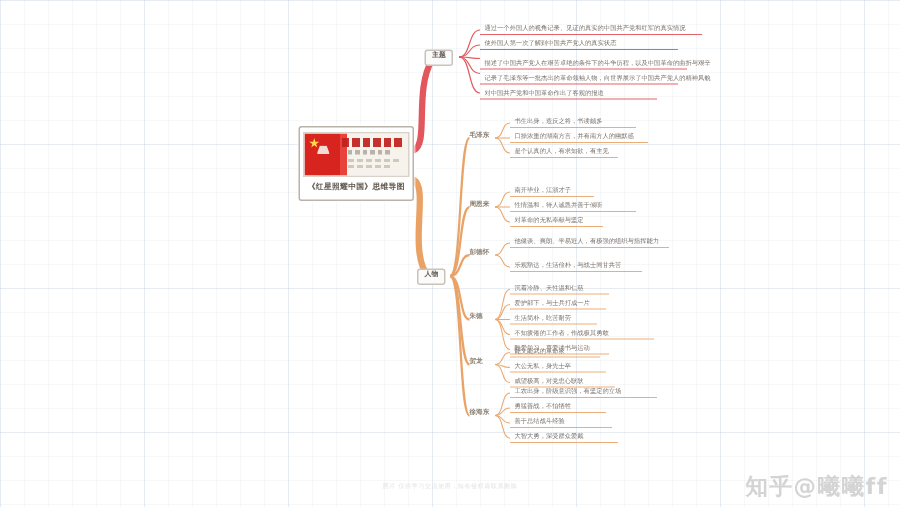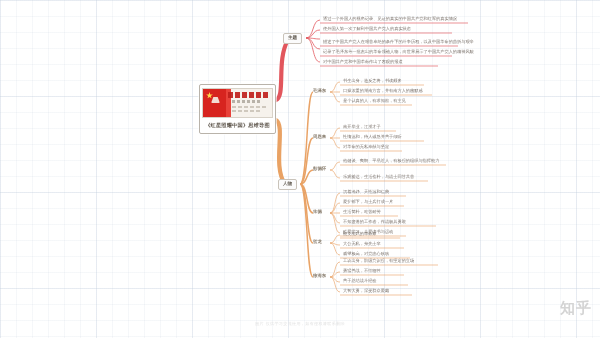--- a/index.html
+++ b/index.html
@@ -121,21 +121,21 @@
   
   .leaf{
     font-size:4.2px;
     color:#7a7free;
     color:#7a716a;
     padding:0 2px 1px 2px;
   }
 
   
   .watermark{
-    position:absolute;right:8px;bottom:20px;
+    position:absolute;right:8px;bottom:4px;
     display:flex;align-items:center;gap:0;
     color:#d4d4d4;
     font-size:15px;
     font-weight:bold;
     letter-spacing:1px;
     user-select:none;
   }
   .footer-note{
     position:absolute;left:0;right:0;bottom:12px;
     text-align:center;
@@ -290,15 +290,16 @@
   <div class="node cat" style="left:311px;top:273px;">徐海东</div>
   <div class="node leaf" style="left:341px;top:259px;">工农出身，阶级意识强，有坚定的立场</div>
   <div class="node leaf" style="left:341px;top:269px;">勇猛善战，不怕牺牲</div>
   <div class="node leaf" style="left:341px;top:279px;">善于总结战斗经验</div>
   <div class="node leaf" style="left:341px;top:289px;">大智大勇，深受群众爱戴</div>
 
   <div class="footer-note">图片 仅供学习交流使用，如有侵权请联系删除</div>
 
   <div class="watermark">
     <span>知乎</span>
+    <span>@曦曦ff</span>
   </div>
 
 </div>
 
 </body></html>

